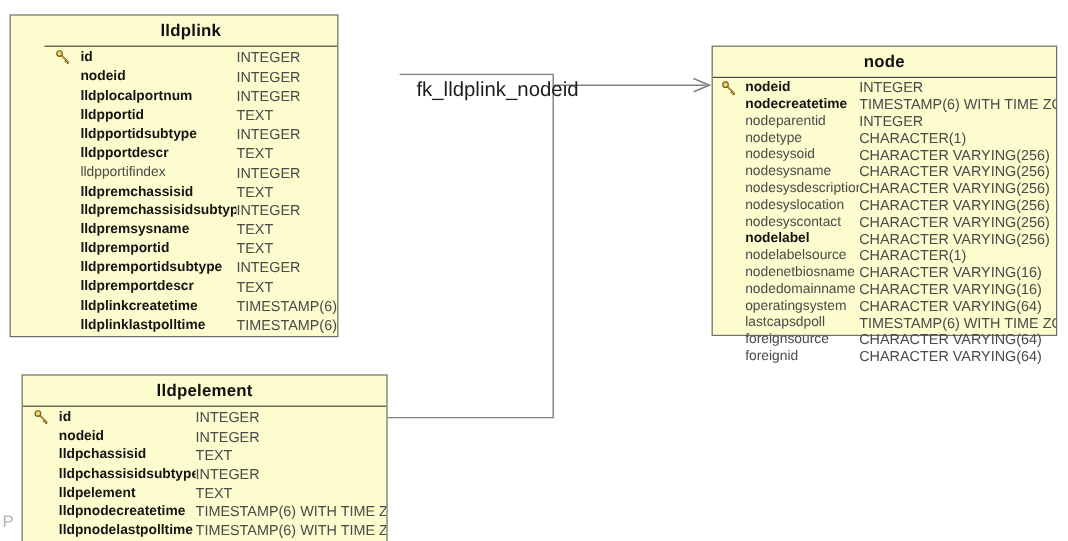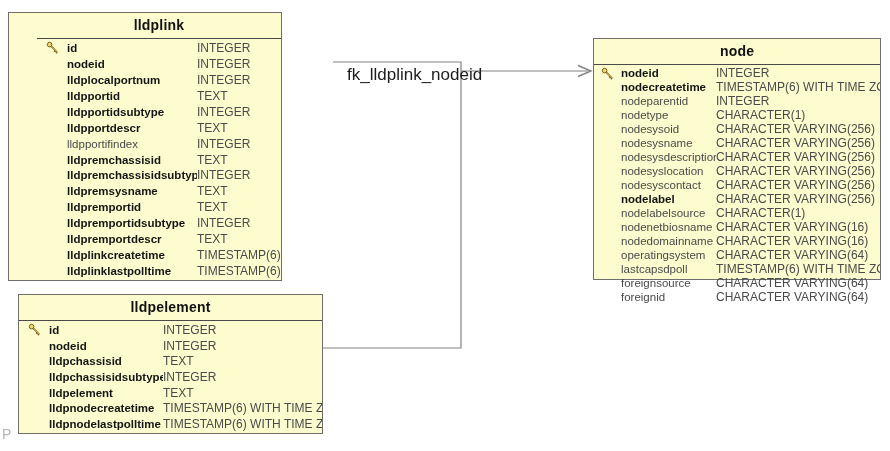--- a/index.html
+++ b/index.html
@@ -26,21 +26,21 @@
   }
   .rows{flex:1 1 auto;display:flex;flex-direction:column;padding:1px 0;}
   .row{flex:1 1 auto;display:flex;align-items:center;min-height:0;}
   .keyslot{flex:0 0 auto;display:flex;align-items:center;justify-content:center;height:100%;}
   .cname{flex:0 0 auto;font-size:11.5px;color:#4a4a4a;white-space:nowrap;overflow:hidden;}
   .cname.b{font-weight:bold;color:#141414;}
   .ctype{flex:1 1 auto;font-size:12px;color:#4a4a4a;white-space:nowrap;overflow:hidden;}
   #t-lldplink{left:8px;top:12px;width:274px;height:269px;padding-left:28px;}
   #t-lldplink .keyslot{width:30px;}
   #t-lldplink .cname{width:130px;}
-  #t-lldpelement{left:18px;top:294px;width:305px;height:140px;}
+  #t-lldpelement{left:18px;top:312px;width:305px;height:140px;}
   #t-lldpelement .keyslot{width:30px;}
   #t-lldpelement .cname{width:114px;}
   #t-node{left:593px;top:38px;width:288px;height:242px;}
   #t-node .keyslot{width:27px;}
   #t-node .cname{width:95px;}
   #fk1{left:347px;top:65px;}
   #fk2{left:331px;top:351px;}
 </style>
 </head>
 <body>

